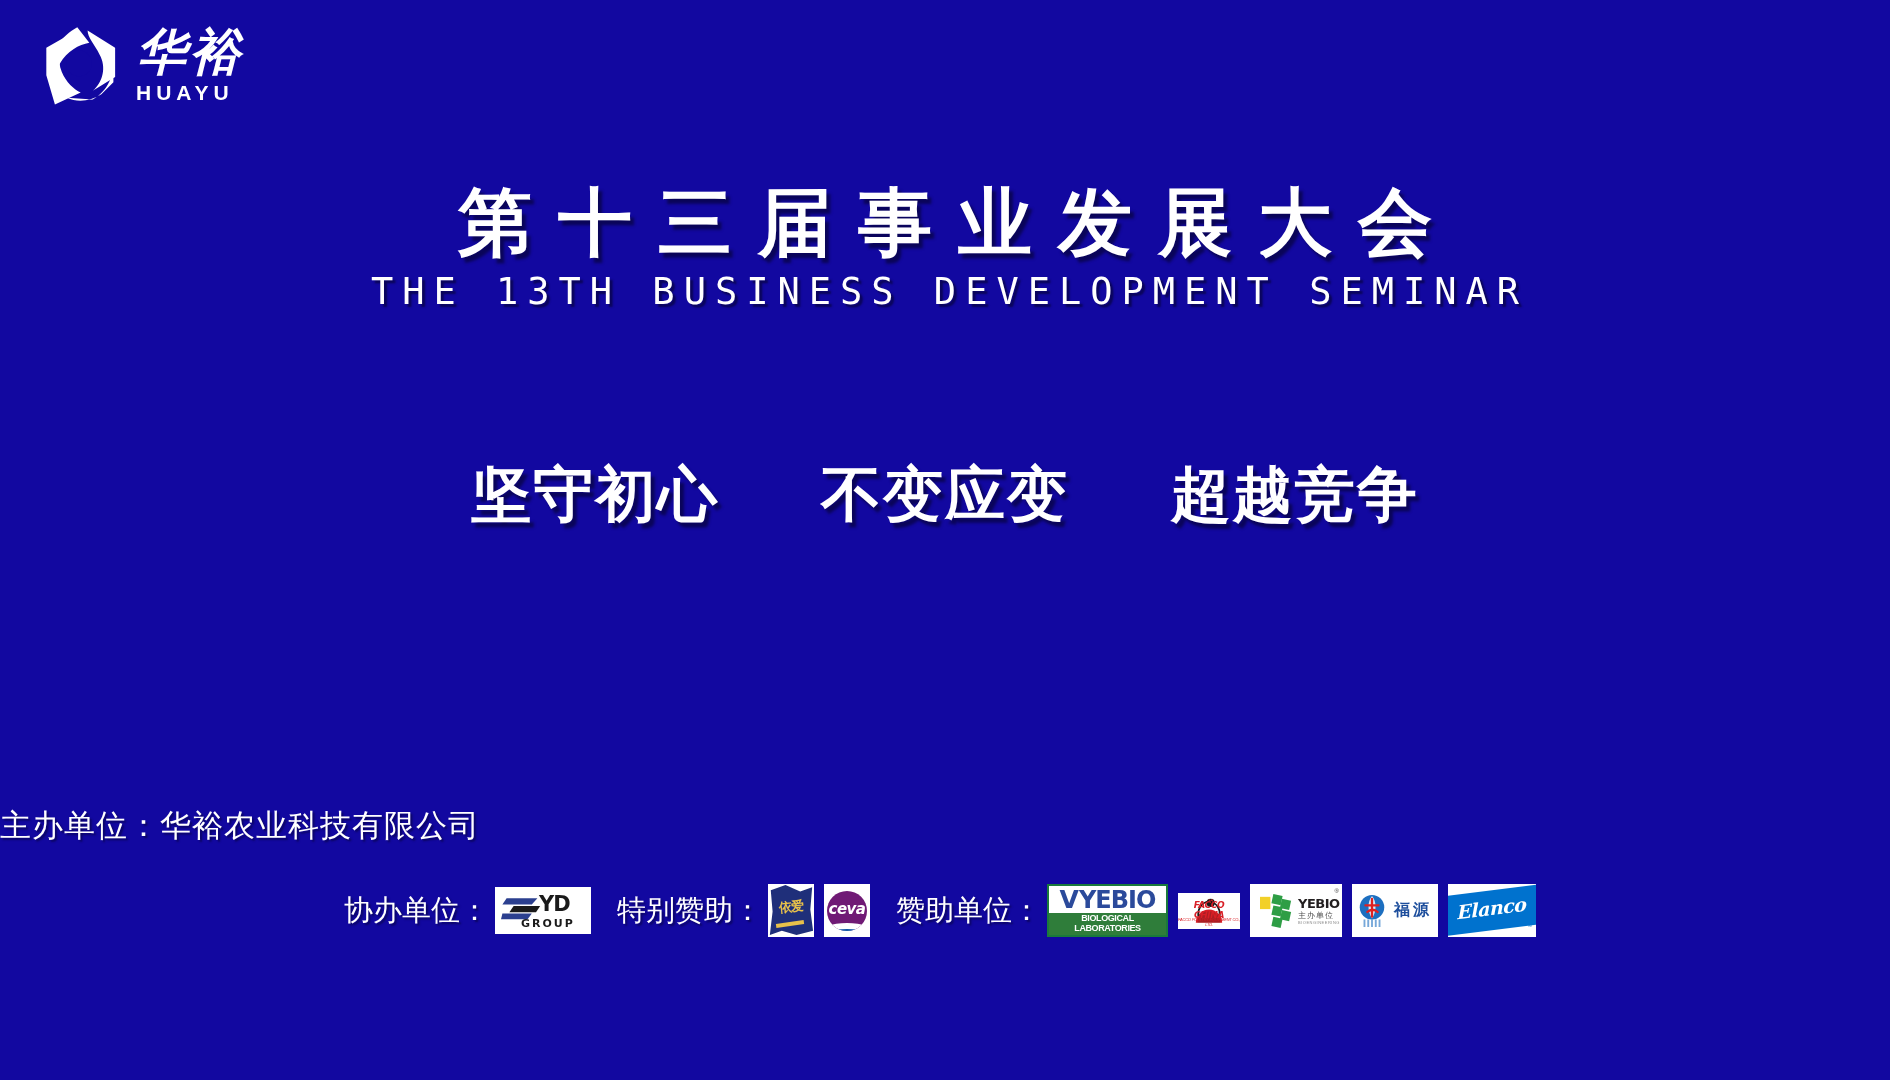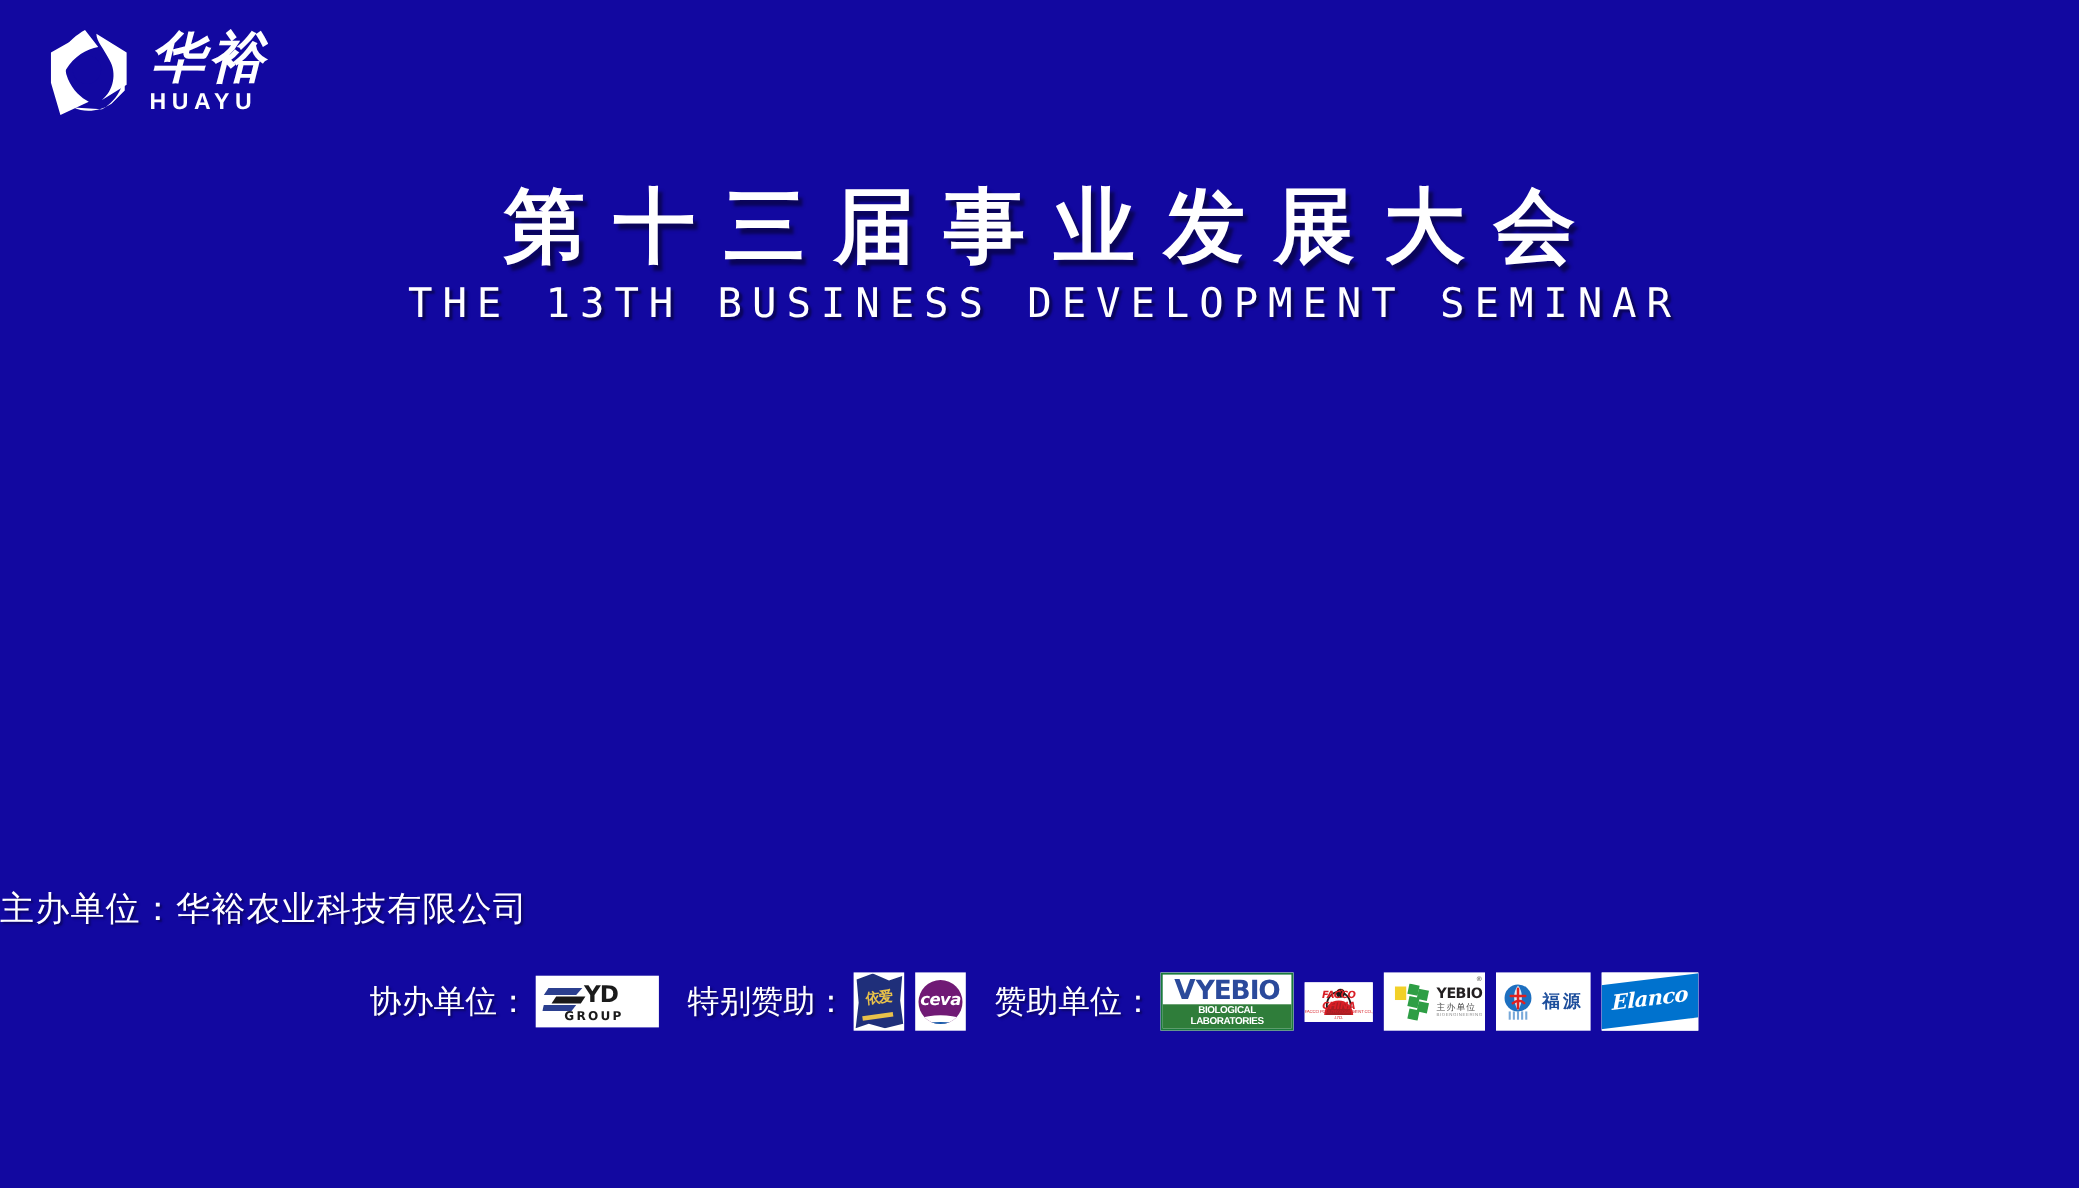--- a/index.html
+++ b/index.html
@@ -25,21 +25,21 @@
     font-family:"DejaVu Sans","Liberation Sans",sans-serif;
     font-style:italic;
   }
   .brand-en{
     font-size:21px;font-weight:700;color:#ffffff;letter-spacing:5px;
     margin-top:5px;
   }
 
   
   .title-block{
-    position:absolute;left:0;right:0;top:168px;text-align:center;
+    position:absolute;left:0;right:0;top:184px;text-align:center;
   }
   .title-cn{
     font-size:74px;font-weight:700;color:#ffffff;
     letter-spacing:26px;
     text-indent:26px;
     font-family:"DejaVu Sans","Liberation Sans",sans-serif;
     text-shadow:4px 5px 3px rgba(0,0,0,.45);
     line-height:1.05;
     white-space:nowrap;
   }
@@ -90,21 +90,21 @@
   .logo-card{
     background:#ffffff;
     display:flex;align-items:center;justify-content:center;
     margin-right:10px;
     overflow:hidden;
     position:relative;
     flex:0 0 auto;
   }
 
   
-  .c-syd   {width:112px;height:47px;}
+  .c-syd   {width:96px;height:47px;}
   .c-yiai  {width:46px;height:53px;}
   .c-ceva  {width:46px;height:53px;}
   .c-vigoly{width:121px;height:53px;}
   .c-facco {width:62px;height:36px;font-style:italic;}
   .c-yebio {width:92px;height:53px;}
   .c-fuyuan{width:86px;height:53px;}
   .c-elanco{width:88px;height:53px;}
 
   
   .syd-wrap{width:100%;height:100%;position:relative;}
@@ -202,20 +202,27 @@
       <span class="brand-cn">华裕</span>
       <span class="brand-en">HUAYU</span>
     </div>
   </div>
 
   <div class="title-block">
     <div class="title-cn">第十三届事业发展大会</div>
     <div class="title-en">THE 13TH BUSINESS DEVELOPMENT SEMINAR</div>
   </div>
 
+  <div class="slogan">
+    <span>坚守初心</span>
+    <span class="gap"></span>
+    <span>不变应变</span>
+    <span class="gap"></span>
+    <span>超越竞争</span>
+  </div>
 
   <div class="organizer">主办单位：华裕农业科技有限公司</div>
 
   <div class="sponsor-strip">
 
     <span class="sp-label">协办单位：</span>
 
     <div class="logo-card c-syd">
       <div class="syd-wrap">
         <svg class="syd-s" viewBox="0 0 60 36" aria-hidden="true">

